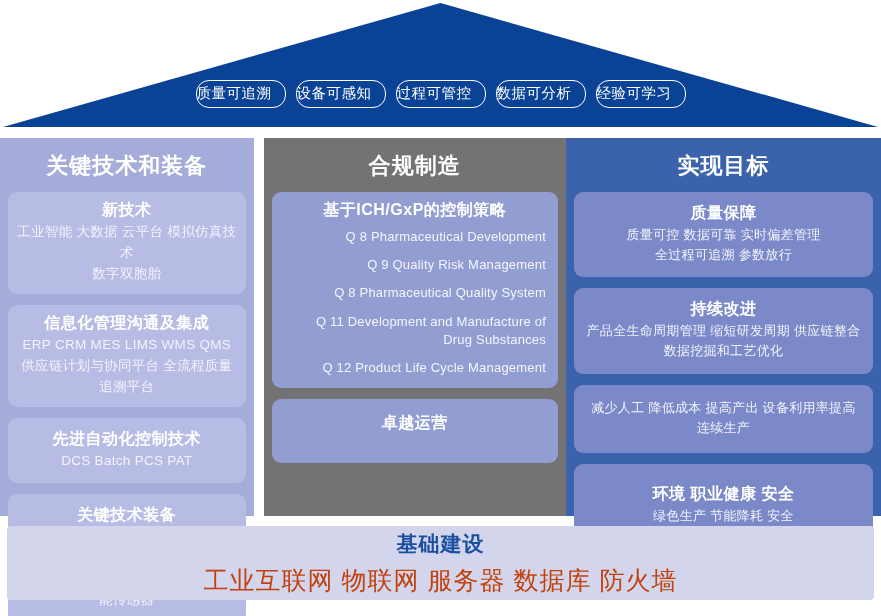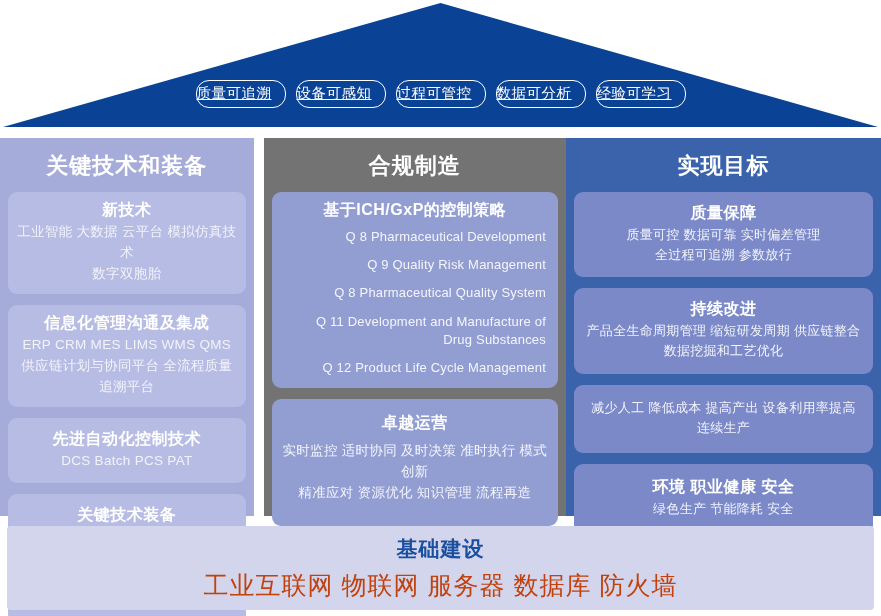--- a/index.html
+++ b/index.html
@@ -37,21 +37,20 @@
   .pill {
     border: 1.5px solid #ffffff;
     border-radius: 13px;
     color: #ffffff;
     font-size: 14.5px;
     font-weight: 400;
     padding: 5px 13px 6px 0;
     line-height: 1;
     white-space: nowrap;
     letter-spacing: 0.5px;
-    text-decoration: underline;
   }
 
   
   .columns {
     position: absolute;
     left: 0;
     top: 138px;
     width: 881px;
     height: 378px;
     display: flex;
@@ -125,21 +124,21 @@
   .col-right .card-body  { font-size: 13px; }
 
   .card.tall-pad { padding-top: 11px; padding-bottom: 12px; }
 
   
   .foundation {
     position: absolute;
     left: 7px;
     top: 526px;
     width: 867px;
-    height: 84px;
+    height: 74px;
     background: #d2d5ec;
     border-radius: 4px;
     box-sizing: border-box;
     display: flex;
     flex-direction: column;
     align-items: center;
     justify-content: center;
   }
   .foundation-title {
     color: #1a4fa0;
@@ -205,42 +204,41 @@
         <div class="card-list-item">Q 8  Pharmaceutical Development</div>
         <div class="card-list-item">Q 9  Quality Risk Management</div>
         <div class="card-list-item">Q 8  Pharmaceutical Quality System</div>
         <div class="card-list-item">Q 11  Development and Manufacture of Drug Substances</div>
         <div class="card-list-item">Q 12  Product Life Cycle Management</div>
       </div>
     </div>
 
     <div class="card tall-pad" style="padding-top:14px;padding-bottom:22px;">
       <div class="card-title">卓越运营</div>
-      <div class="card-body">实时监控  适时协同   及时决策   准时执行  模式创新<br>精准应对  资源优化   知识管理   流程再造</div>
     </div>
   </div>
 
   <div class="col col-right">
     <div class="col-title">实现目标</div>
 
     <div class="card tall-pad">
       <div class="card-title">质量保障</div>
       <div class="card-body">质量可控   数据可靠   实时偏差管理<br>全过程可追溯   参数放行</div>
     </div>
 
     <div class="card tall-pad">
       <div class="card-title">持续改进</div>
       <div class="card-body">产品全生命周期管理   缩短研发周期   供应链整合<br>数据挖掘和工艺优化</div>
     </div>
 
     <div class="card tall-pad" style="padding-top:13px;padding-bottom:15px;">
       <div class="card-body">减少人工   降低成本   提高产出   设备利用率提高   连续生产</div>
     </div>
 
-    <div class="card tall-pad" style="padding-top:13px;padding-bottom:15px;">
+    <div class="card tall-pad" style="padding-top:20px;padding-bottom:15px;">
       <div class="card-title">环境  职业健康  安全</div>
       <div class="card-body">绿色生产   节能降耗   安全</div>
     </div>
   </div>
 </div>
 
 <div class="foundation">
   <div class="foundation-title">基础建设</div>
   <div class="foundation-items">工业互联网  物联网  服务器  数据库  防火墙</div>
 </div>

